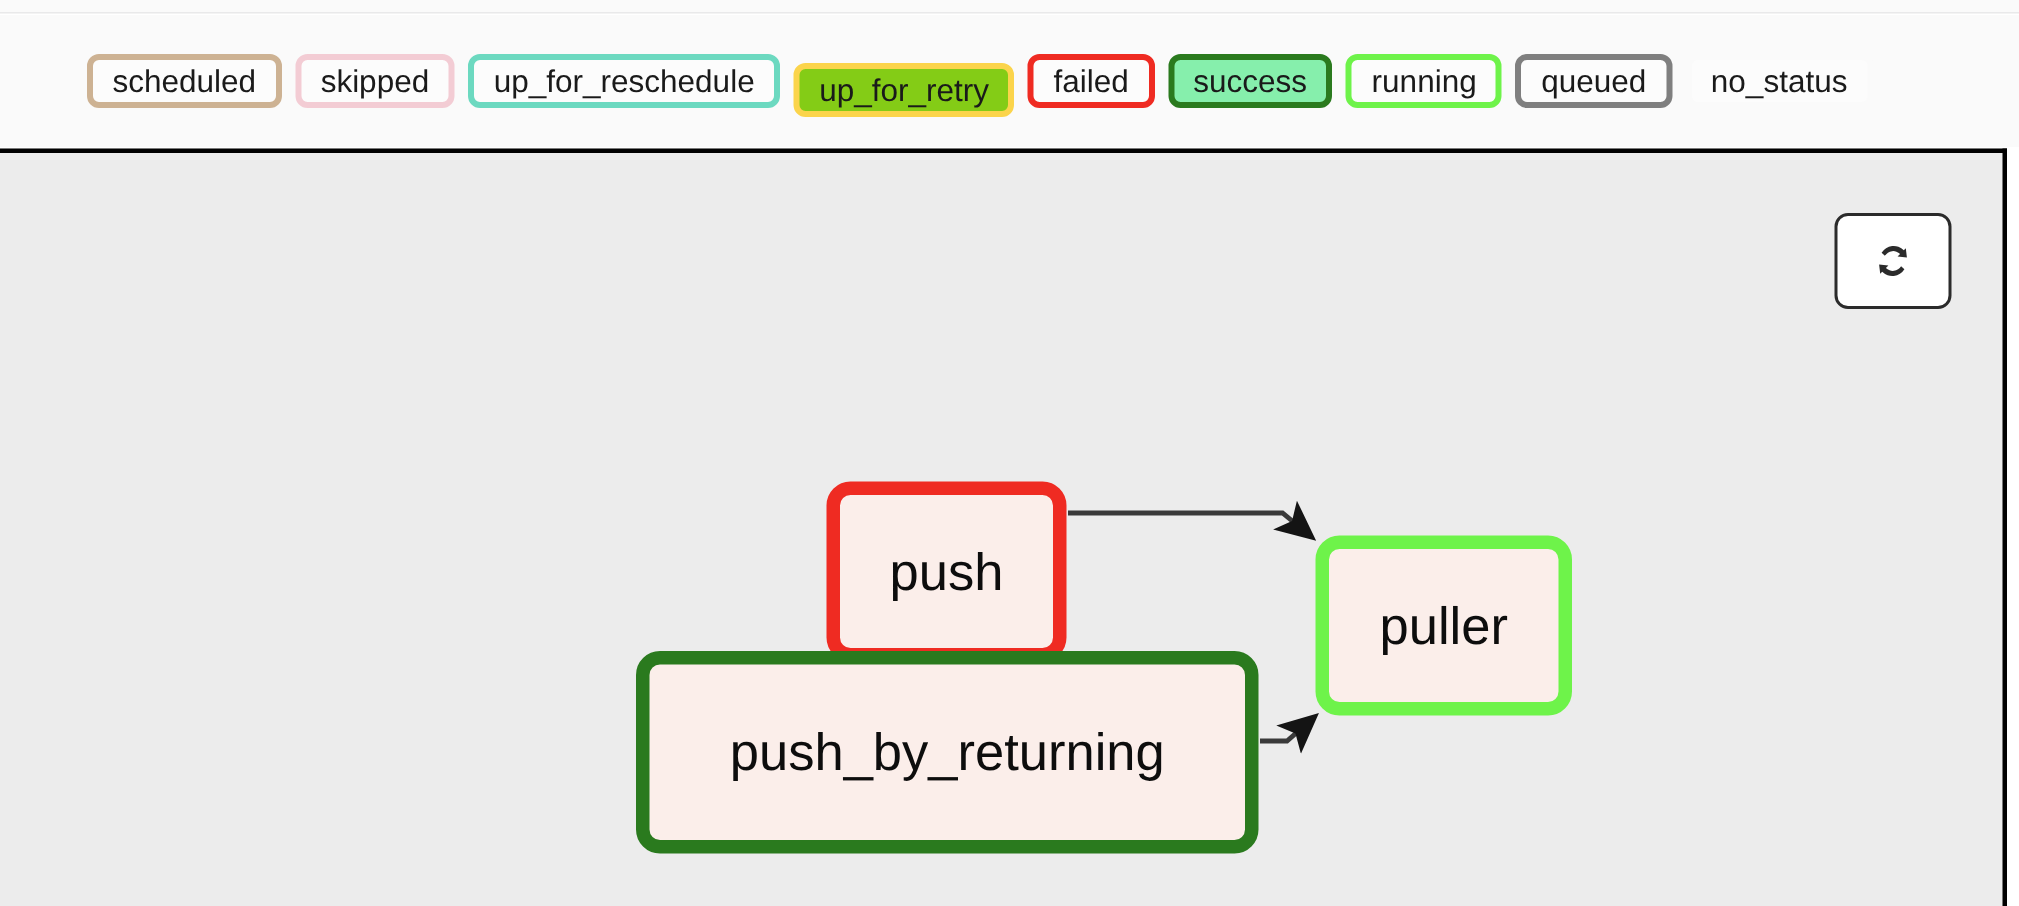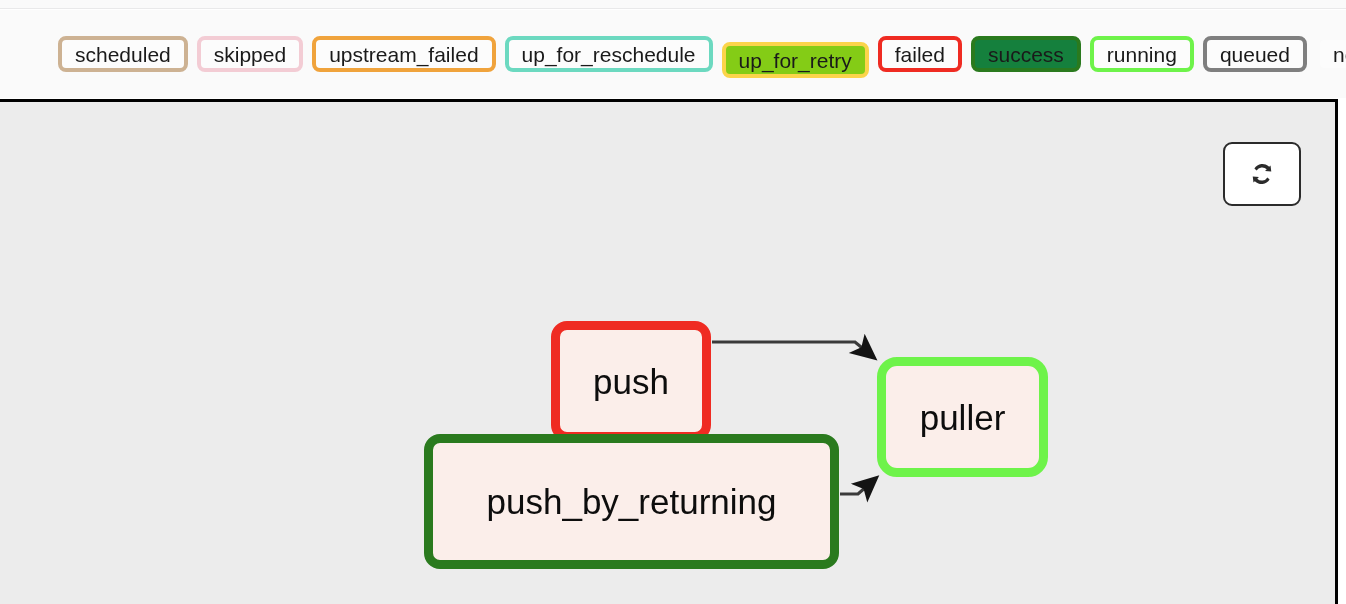--- a/index.html
+++ b/index.html
@@ -121,37 +121,36 @@
   }
   .node-label {
     font-size: 35px;
     color: #0d0d0d;
     line-height: 1;
     white-space: nowrap;
   }
 
   .node-push            { left: 551px; top: 178px; width: 160px; height: 120px; margin-top: 41px; }
   .node-pbr             { left: 424px; top: 332px; width: 415px; height: 135px; }
-  .node-puller          { left: 877px; top: 255px; width: 171px; height: 120px; border-radius: 20px; }
+  .node-puller          { left: 877px; top: 255px; width: 171px; height: 120px; }
 </style>
 </head>
 <body>
 
 <div id="app">
 
   <div class="top-strip"></div>
 
   <div class="legend-band" id="legend-band">
       <div class="legend-chip" style="border-color: rgb(205, 178, 147); background: rgb(252, 252, 252);">scheduled</div>
       <div class="legend-chip" style="border-color: rgb(243, 204, 212); background: rgb(252, 252, 252);">skipped</div>
-      <div class="legend-chip" style="border-color: rgb(240, 163, 60); background: rgb(252, 252, 252);">upstream_failed</div>
       <div class="legend-chip" style="border-color: rgb(108, 217, 192); background: rgb(252, 252, 252);">up_for_reschedule</div>
       <div class="legend-chip" style="border-color: rgb(251, 212, 75); background: #84cc16; margin-top: 12px;">up_for_retry</div>
       <div class="legend-chip" style="border-color: rgb(239, 43, 34); background: rgb(252, 252, 252);">failed</div>
-      <div class="legend-chip" style="border-color: rgb(42, 122, 30); background: #15803d;">success</div>
+      <div class="legend-chip" style="border-color: rgb(42, 122, 30); background: #86efac;">success</div>
       <div class="legend-chip" style="border-color: rgb(110, 243, 74); background: rgb(252, 252, 252);">running</div>
       <div class="legend-chip" style="border-color: rgb(127, 127, 127); background: rgb(252, 252, 252);">queued</div>
       <div class="legend-chip" style="border-color: rgb(250, 250, 250); background: rgb(252, 252, 252);">no_status</div>
     </div>
 
   <div class="graph-canvas">
 
     <svg class="graph-svg" viewBox="0 0 1338 505" preserveAspectRatio="none">
       <defs>
         <marker id="arrow" markerWidth="9" markerHeight="9" refX="6.2" refY="4.5" orient="auto" markerUnits="strokeWidth">

